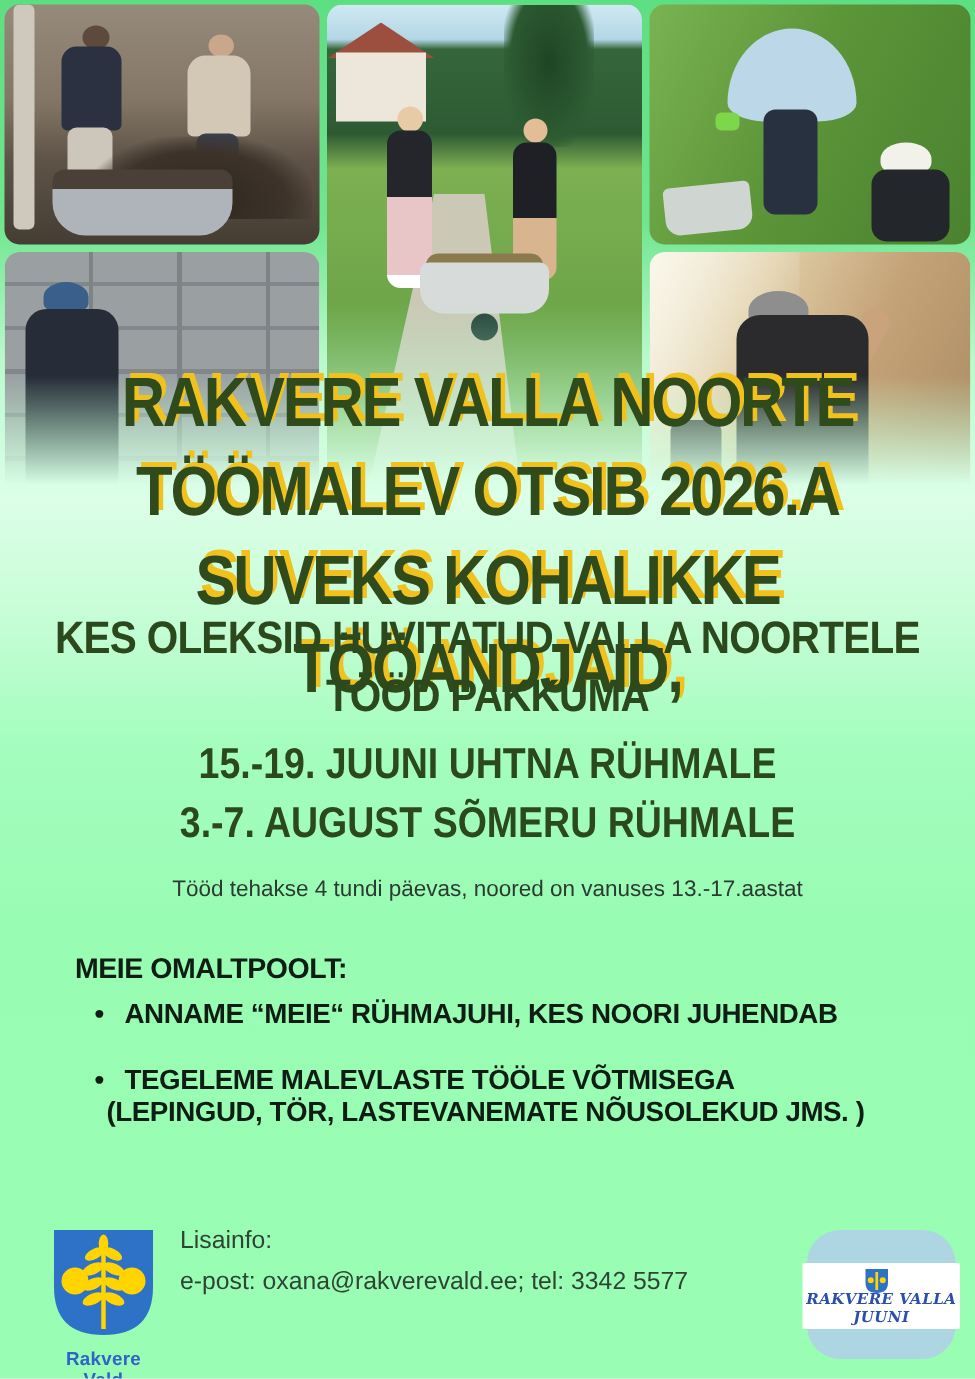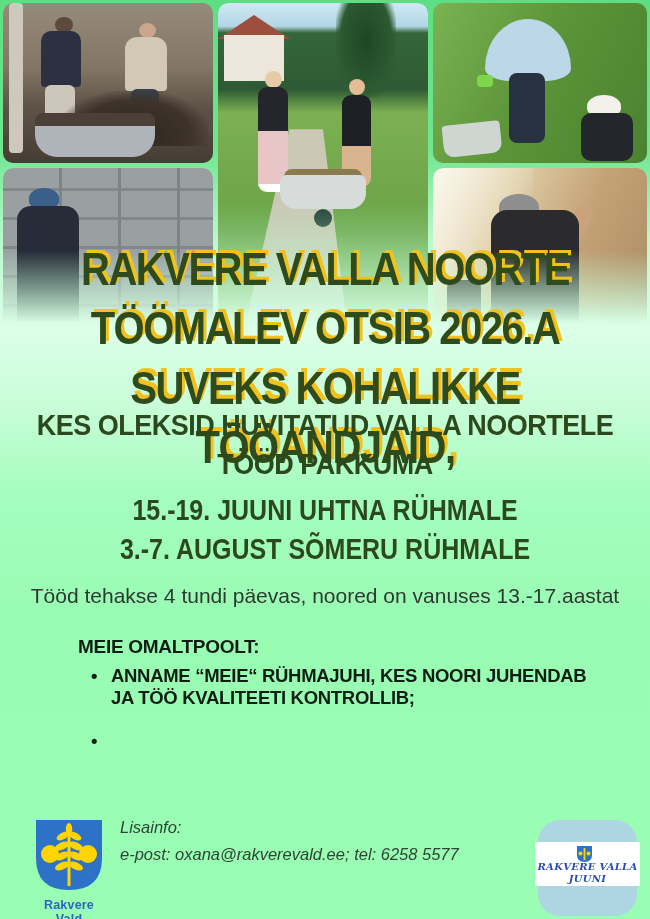--- a/index.html
+++ b/index.html
@@ -82,33 +82,33 @@
   .ph5-small{left:14px;top:112px;width:34px;height:46px;background:#3c3c3e;border-radius:8px;}
   
   .txt{position:absolute;left:0;width:650px;text-align:center;z-index:3;}
   .headline{top:240px;font-weight:bold;font-size:40px;line-height:51px;letter-spacing:-1.5px;
     color:#2f4a1b;text-shadow:3px -3px 0 #f1c11d;
     transform:scaleY(1.16);transform-origin:50% 0;}
   .subheadline{top:406px;font-weight:bold;font-size:27px;line-height:35px;letter-spacing:-0.5px;
     color:#2c491d;transform:scaleY(1.12);transform-origin:50% 0;}
   .schedule{top:490px;font-weight:bold;font-size:25px;line-height:34px;letter-spacing:0px;
     color:#2c491d;transform:scaleY(1.15);transform-origin:50% 0;}
-  .workinfo{top:584px;font-size:21px;color:#2c3a31;}
-  .offer{position:absolute;left:50px;top:636px;width:565px;z-index:3;color:#0f1d15;margin-left:28px;}
+  .workinfo{top:584px;font-size:15px;color:#2c3a31;}
+  .offer{position:absolute;left:50px;top:636px;width:565px;z-index:3;color:#0f1d15;}
   .offer-title{font-weight:bold;font-size:19px;margin-bottom:7px;letter-spacing:-0.3px;}
   .bullet{display:flex;padding-left:13px;font-weight:bold;font-size:18.5px;line-height:21.5px;letter-spacing:-0.3px;}
   .bullet .dot{width:20px;flex:0 0 20px;}
   .bullet2{margin-top:22px;}
   .b2l2{margin-left:-12px;}
   
   .footer{position:absolute;left:0;top:808px;width:650px;height:111px;z-index:3;}
   .coat{position:absolute;left:33px;top:10px;width:72px;text-align:center;}
   .coat-label{margin-top:2px;font-size:12.5px;font-weight:bold;color:#2f63c9;letter-spacing:0.2px;}
-  .contact{position:absolute;left:120px;top:6px;font-size:16.5px;line-height:27px;color:#2e4435;text-align:left;font-style:italic;}
-  .badge{position:absolute;left:538px;top:12px;width:99px;height:96px;border-radius:22px;background:#aed6e2;}
+  .contact{position:absolute;left:120px;top:6px;font-size:16.5px;line-height:27px;color:#2e4435;text-align:left;}
+  .badge{position:absolute;left:538px;top:12px;width:99px;height:86px;border-radius:22px;background:#aed6e2;}
   .badge-band{position:absolute;left:-3px;top:22px;width:105px;height:44px;background:#ffffff;}
   .badge-shield{position:absolute;left:41px;top:3px;}
   .badge-text{position:absolute;left:0;top:19px;width:100%;text-align:center;
     font-family:"DejaVu Serif",serif;font-style:italic;font-weight:bold;
     font-size:10px;line-height:12px;color:#2b4fae;letter-spacing:0.3px;}
 </style>
 </head>
 <body>
 
 <div class="photo" id="ph1">
@@ -177,25 +177,28 @@
 </div>
 
 <div class="txt workinfo">Tööd tehakse 4 tundi päevas, noored on vanuses 13.-17.aastat</div>
 
 <div class="offer">
   <div class="offer-title">MEIE OMALTPOOLT:</div>
   <div class="bullet">
     <span class="dot">•</span>
     <span>
       <span style="display:block">ANNAME “MEIE“ RÜHMAJUHI, KES NOORI JUHENDAB</span>
-      <span style="display:block">JA TÖÖ KVALITEETI KONTROLLIB;</span>
     </span>
   </div>
   <div class="bullet bullet2">
     <span class="dot">•</span>
+    <span>
+      <span style="display:block">TEGELEME MALEVLASTE TÖÖLE VÕTMISEGA</span>
+      <span style="display:block" class="b2l2">(LEPINGUD, TÖR, LASTEVANEMATE NÕUSOLEKUD JMS. )</span>
+    </span>
   </div>
 </div>
 
 <div class="footer">
 
   <div class="coat">
     <svg width="70" height="74" viewBox="0 0 70 74">
       <path d="M2 2 H68 V40 Q68 72 35 72 Q2 72 2 40 Z" fill="#2e72c8"></path>
       <circle cx="16" cy="36" r="9" fill="#ffd400"></circle>
       <circle cx="54" cy="36" r="9" fill="#ffd400"></circle>
@@ -208,21 +211,21 @@
       <ellipse cx="42" cy="38" rx="7.5" ry="3.6" fill="#ffd400" transform="rotate(24 42 38)"></ellipse>
       <ellipse cx="28" cy="48" rx="7.5" ry="3.6" fill="#ffd400" transform="rotate(-24 28 48)"></ellipse>
       <ellipse cx="42" cy="48" rx="7.5" ry="3.6" fill="#ffd400" transform="rotate(24 42 48)"></ellipse>
       <ellipse cx="35" cy="11" rx="3.2" ry="6" fill="#ffd400"></ellipse>
     </svg>
     <div class="coat-label">Rakvere Vald</div>
   </div>
 
   <div class="contact">
     <div>Lisainfo:</div>
-    <div>e-post: oxana@rakverevald.ee; tel: 6258 5577</div>
+    <div>e-post: oxana@rakverevald.ee; tel: 3342 5577</div>
   </div>
 
   <div class="badge">
     <div class="badge-band">
       <svg class="badge-shield" width="17" height="18" viewBox="0 0 17 18">
         <path d="M1 1 H16 V10 Q16 17 8.5 17 Q1 17 1 10 Z" fill="#2e72c8"></path>
         <rect x="7.6" y="3" width="1.8" height="12" fill="#ffd400"></rect>
         <circle cx="4.5" cy="8.5" r="2" fill="#ffd400"></circle>
         <circle cx="12.5" cy="8.5" r="2" fill="#ffd400"></circle>
       </svg>

